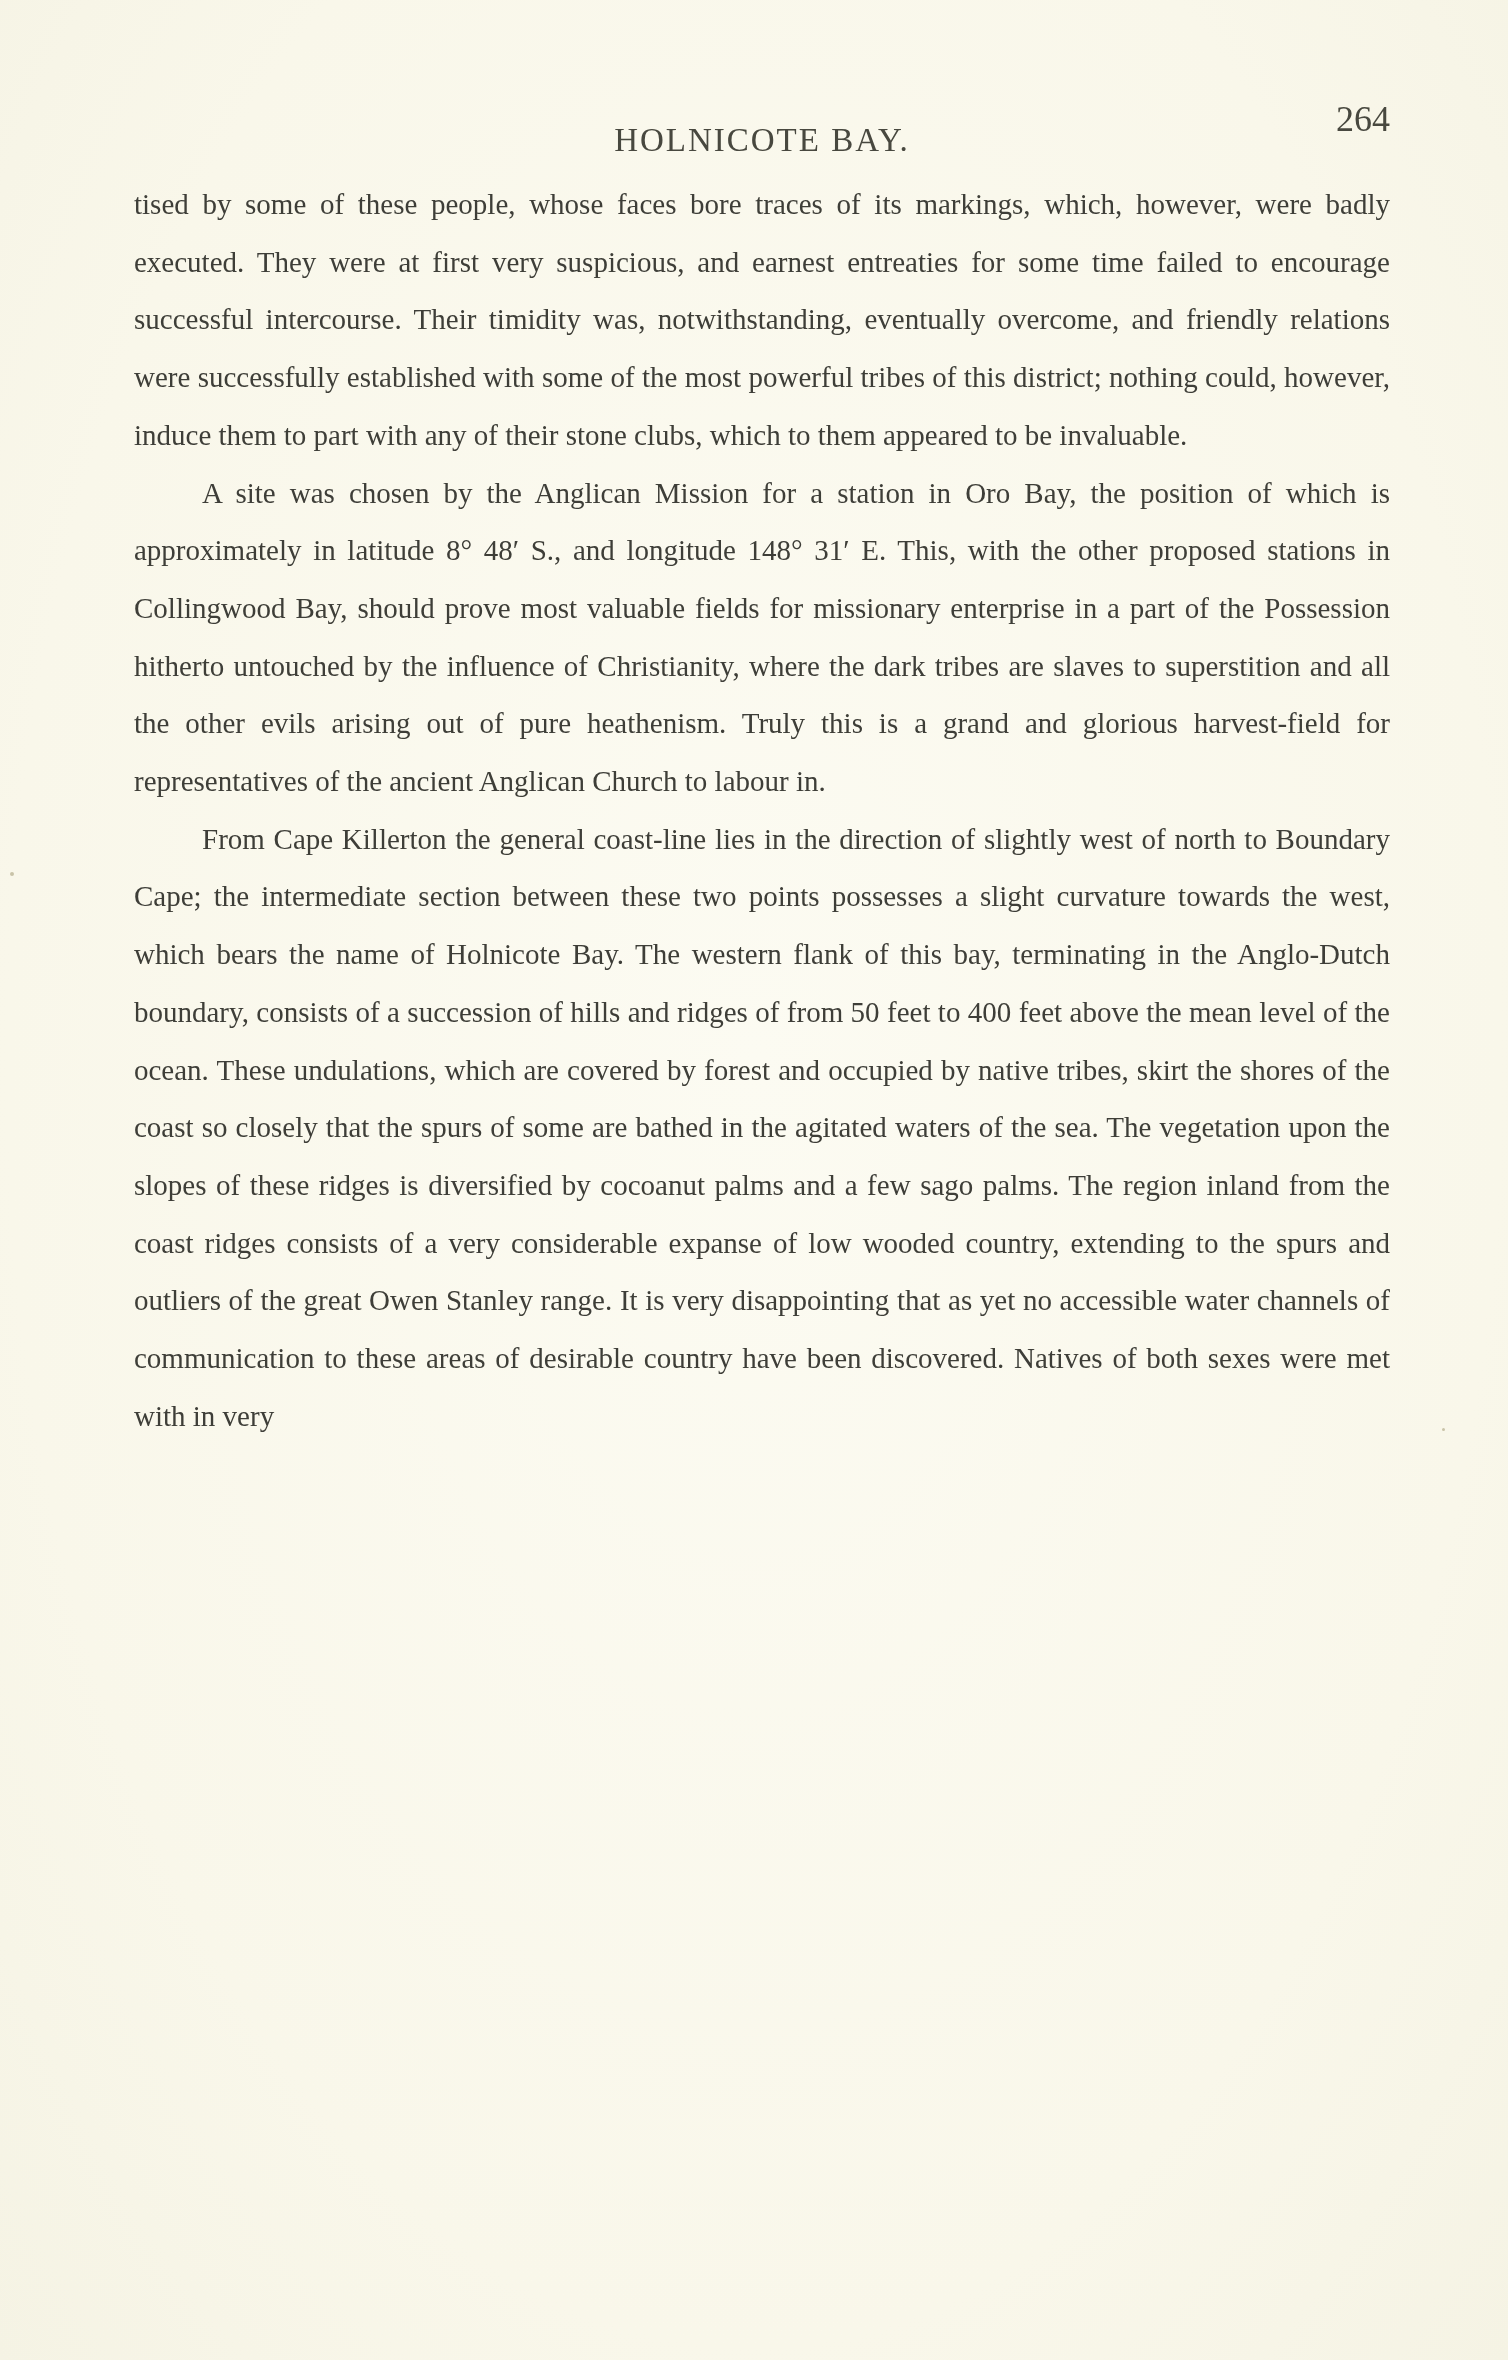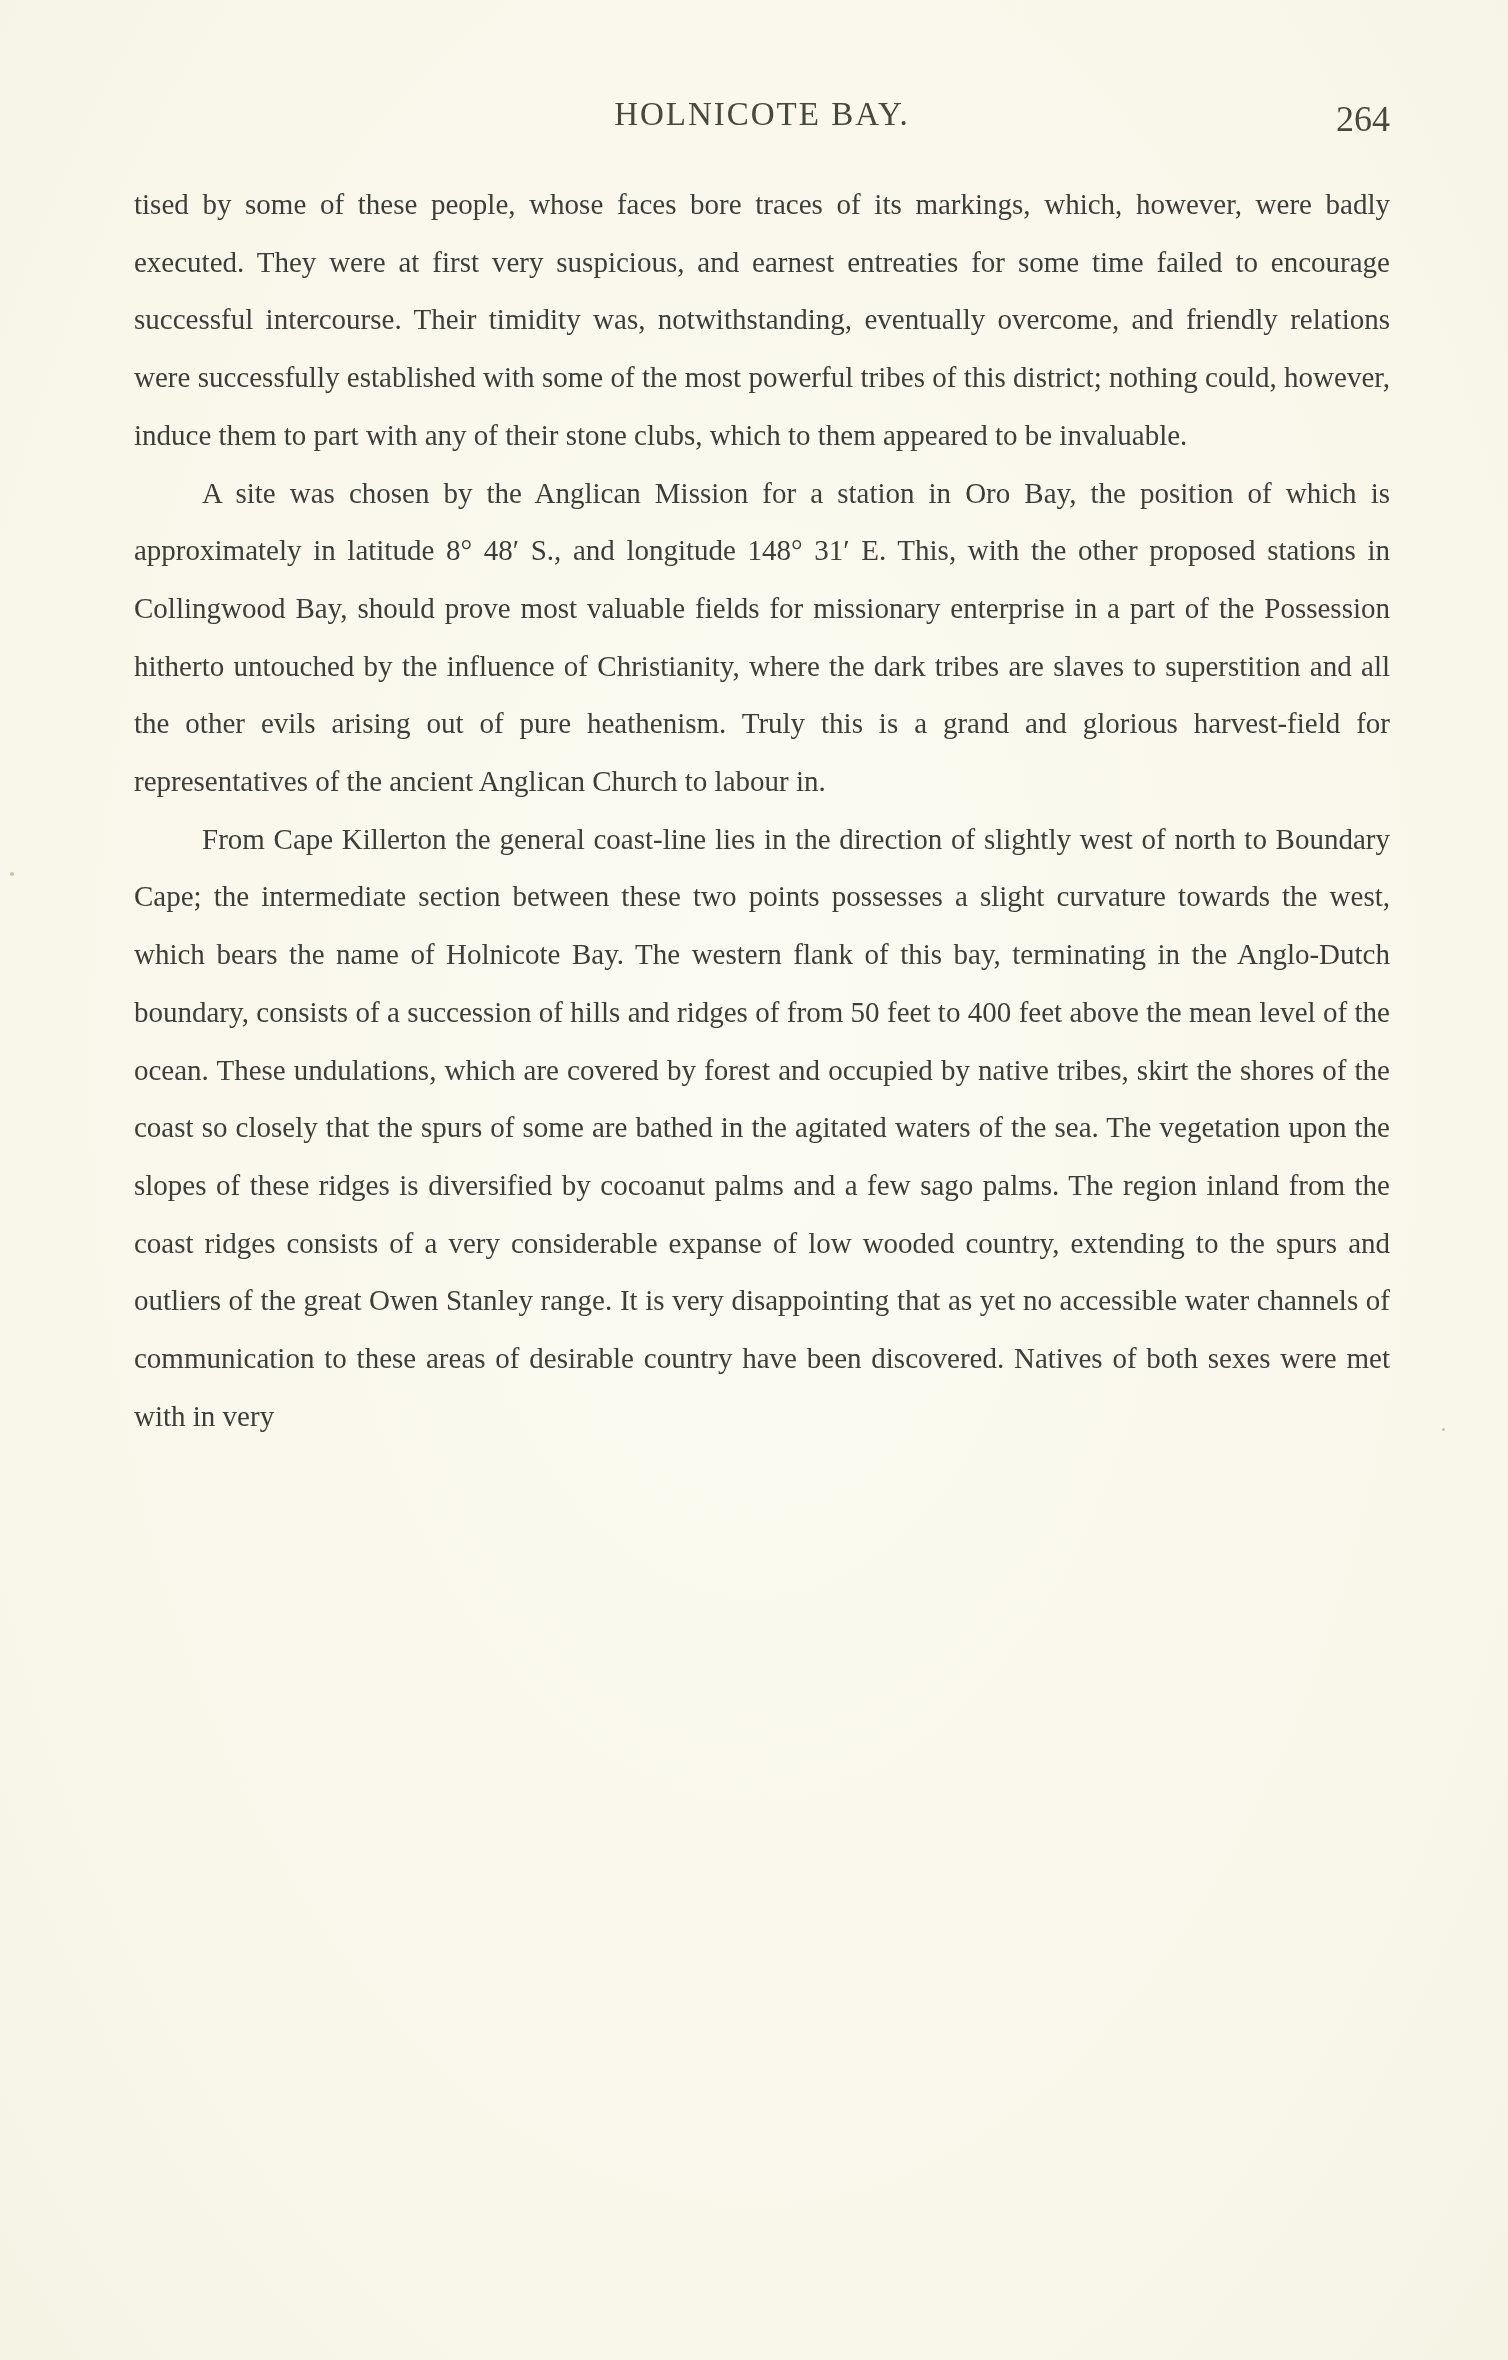--- a/index.html
+++ b/index.html
@@ -32,20 +32,21 @@
     }
     .running-title {
       position: absolute;
       left: 0;
       right: 0;
       text-align: center;
       font-family: "Liberation Serif", serif;
       font-size: 33px;
       letter-spacing: 2px;
       color: #48483f;
+      margin-top: 26px;
     }
     .page-number {
       position: absolute;
       right: 0;
       top: 2px;
       font-family: "Liberation Serif", serif;
       font-size: 36px;
       color: #48483f;
     }
     .body-text {

